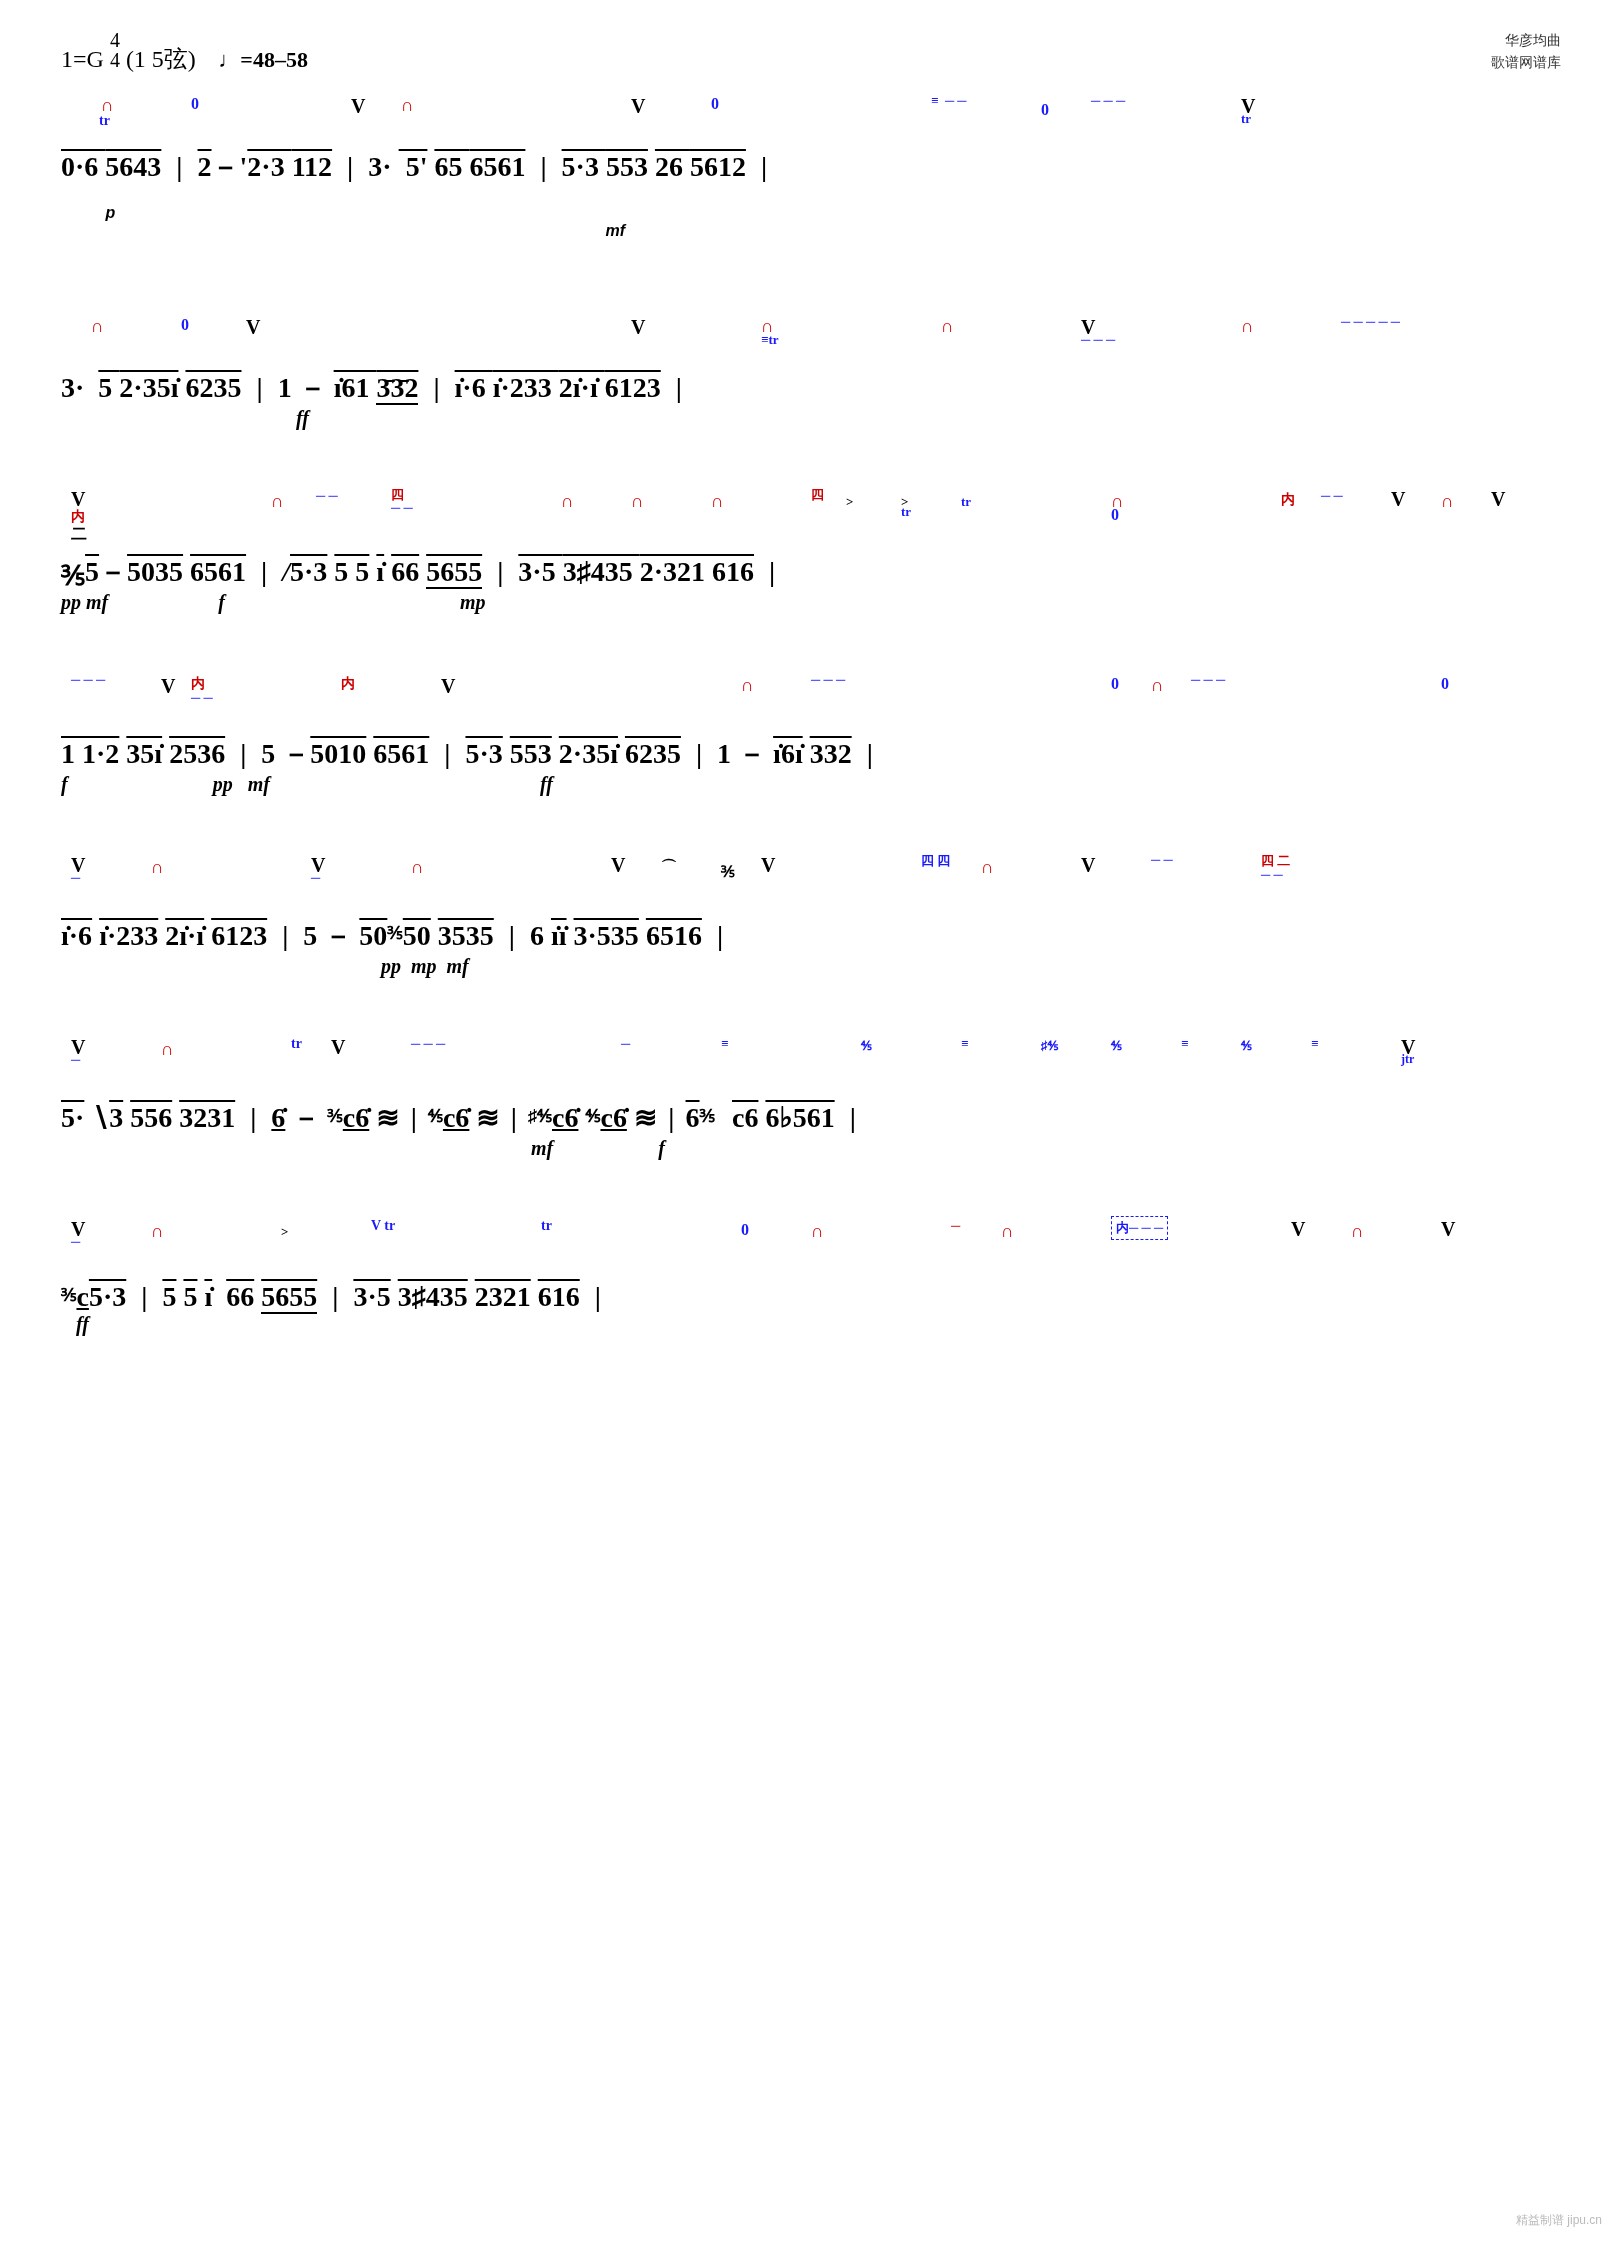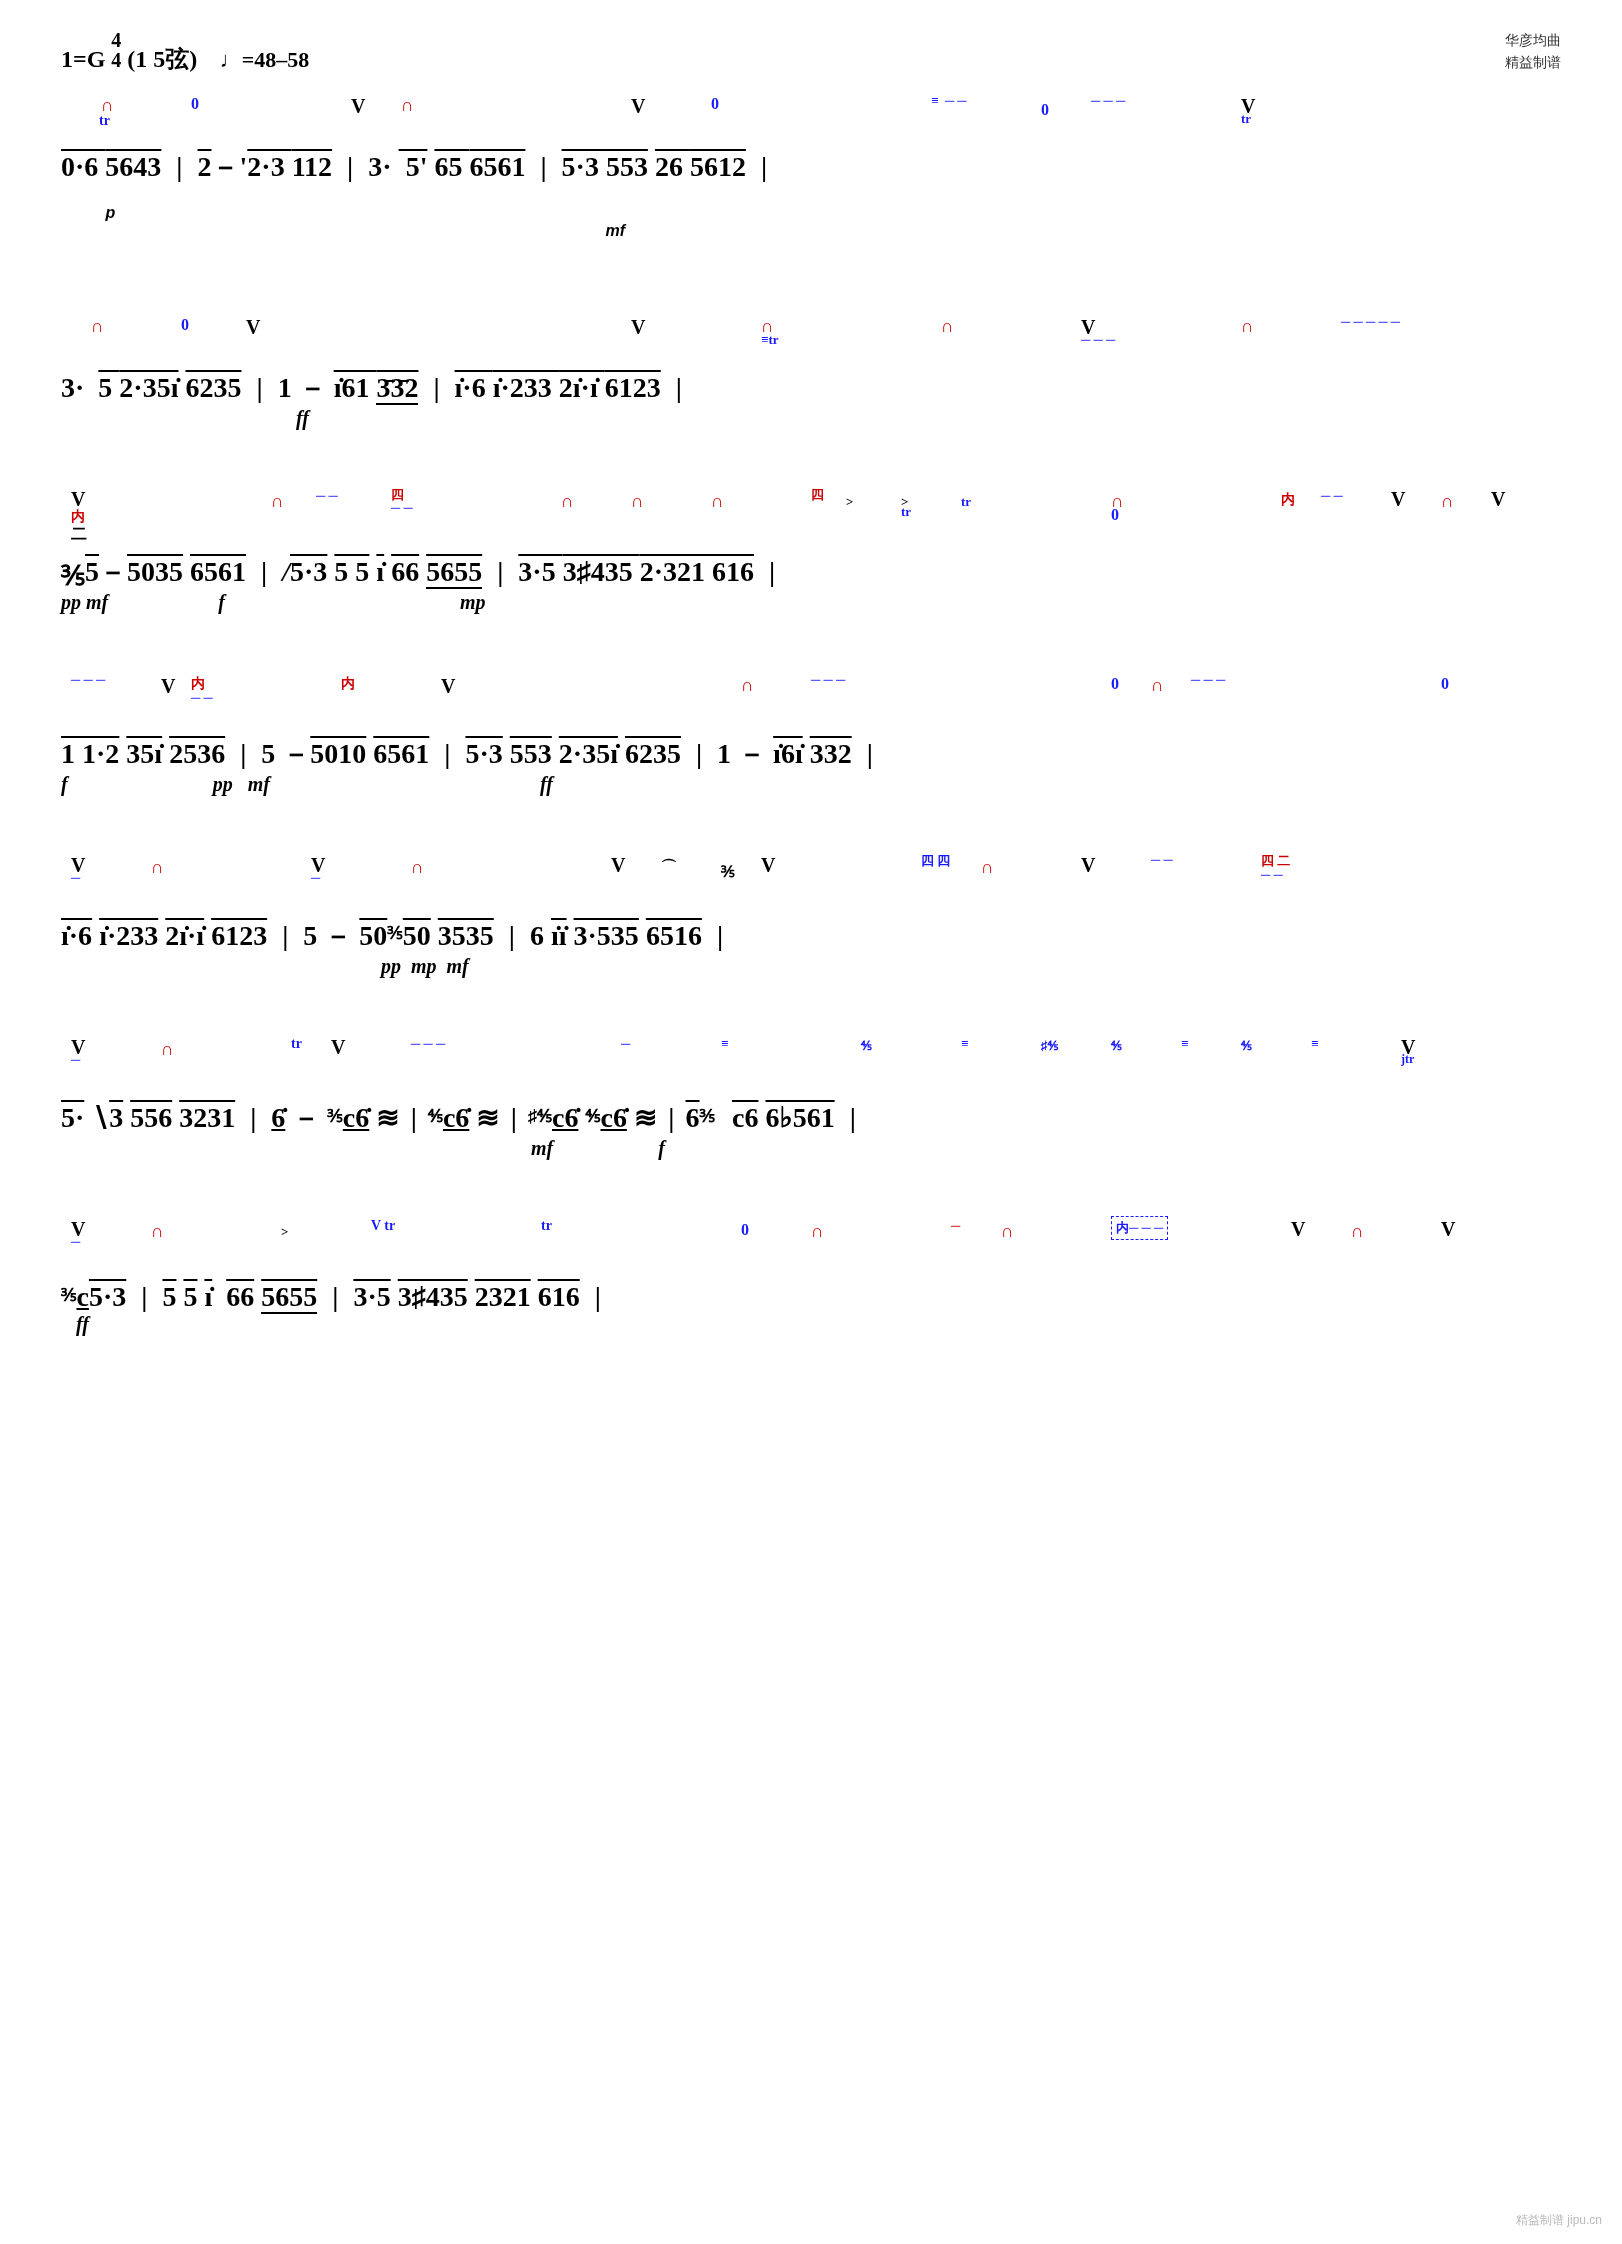--- a/index.html
+++ b/index.html
@@ -76,29 +76,29 @@
     }
   </style>
 </head>
 <body>
 
 <div class="page">
   <div class="score-page">
 
     <div class="header">
       <div class="header-left">
-        <span style="font-size:24px;font-weight:bold;">
+        <span style="font-size:24px;font-weight:normal;">
           1=G <span style="display:inline-block;text-align:center;font-size:20px;line-height:1;">4<br>4</span> (1 5弦)
         </span>
         &nbsp;&nbsp;
         <span style="font-size:22px;">♩=48–58</span>
       </div>
       <div class="header-right">
         <div>华彦均曲</div>
-        <div>精益制谱</div>
+        <div>歌谱网谱库</div>
       </div>
     </div>
 
     <div class="music-section">
 
       <div class="score-text-row" style="padding-top:55px;">
 
         <div style="position:absolute;top:0;left:0;width:100%;font-size:15px;color:#1a1aff;font-weight:bold;white-space:pre;font-family:'Times New Roman',serif;">
           <span style="color:#cc0000;font-size:18px;position:absolute;left:40px;top:2px;">∩</span>
           <span style="color:#1a1aff;font-weight:bold;font-size:14px;position:absolute;left:38px;top:20px;">tr</span>

